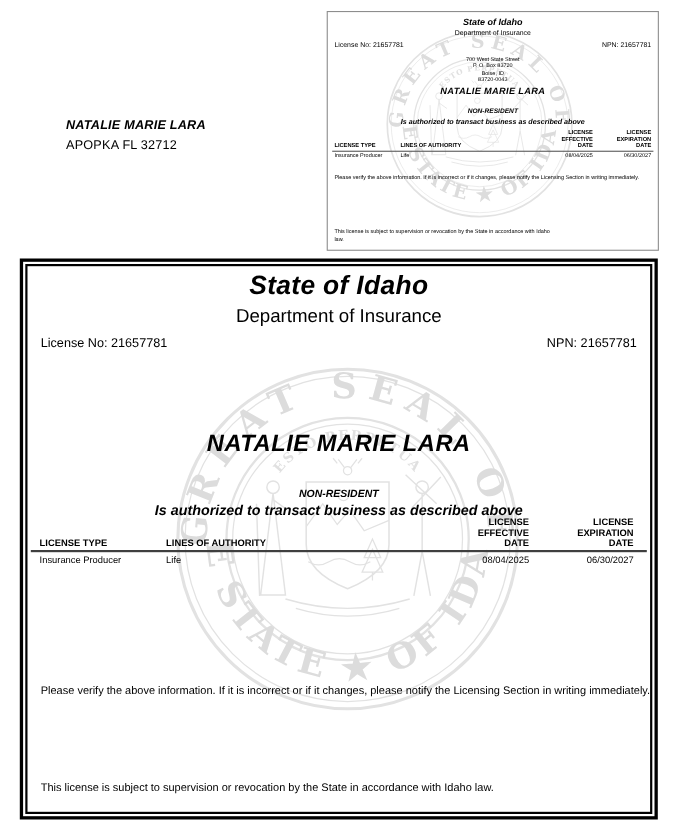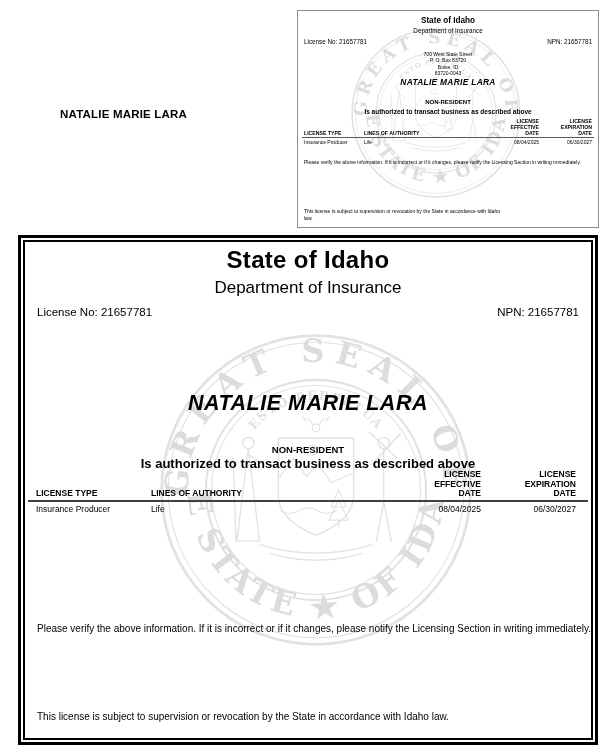--- a/index.html
+++ b/index.html
@@ -4,21 +4,21 @@
 <style>
   html,body{margin:0;padding:0;}
   body{
     width:612px;height:750px;background:#ffffff;color:#000;
     font-family:"Liberation Sans", sans-serif;
     position:relative;overflow:hidden;
     -webkit-font-smoothing:antialiased;
   }
   .abs{position:absolute;}
   .ctr{text-align:center;left:0;right:0;}
-  .b{font-weight:bold;}
+  .b{font-weight:bold;font-style:italic;}
 
   
   #mailto{left:60px;top:106px;font-size:11.5px;line-height:17.5px;letter-spacing:.2px;}
 
   
   #mini{left:297px;top:10px;width:302px;height:218px;border:1.5px solid #8d8d8d;background:#fff;box-sizing:border-box;}
   #mini .txt{position:absolute;z-index:2;}
   #mini .seal{position:absolute;left:51px;top:15px;width:174px;height:174px;z-index:1;}
   .m-state{top:5px;font-size:8.2px;}
   .m-dept{top:16px;font-size:6.3px;}
@@ -54,20 +54,21 @@
 
   
   .ring-text{font-family:"DejaVu Serif", serif;font-weight:bold;fill:#dcdcdc;}
   .motto-text{font-family:"DejaVu Serif", serif;font-weight:bold;fill:#e0e0e0;}
 </style>
 </head>
 <body>
 
 <div class="abs" id="mailto">
   <div class="b">NATALIE MARIE LARA</div>
+  <div>APOPKA FL 32712</div>
 </div>
 
 <div class="abs" id="mini">
 
   <svg class="seal" viewBox="-170 -170 340 340" aria-hidden="true">
     <g fill="none" stroke="#e2e2e2">
       <circle r="164" stroke-width="3"></circle>
       <circle r="157" stroke-width="1.2"></circle>
       <circle r="117" stroke-width="2.2"></circle>
       <circle r="111" stroke-width="1.2"></circle>

